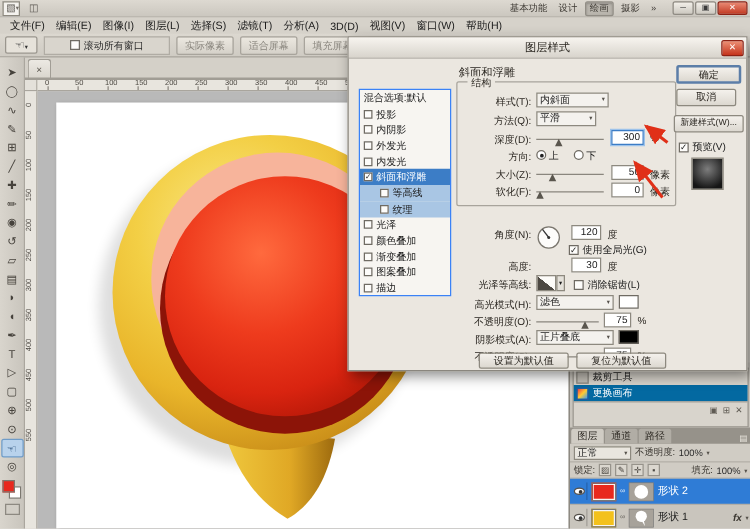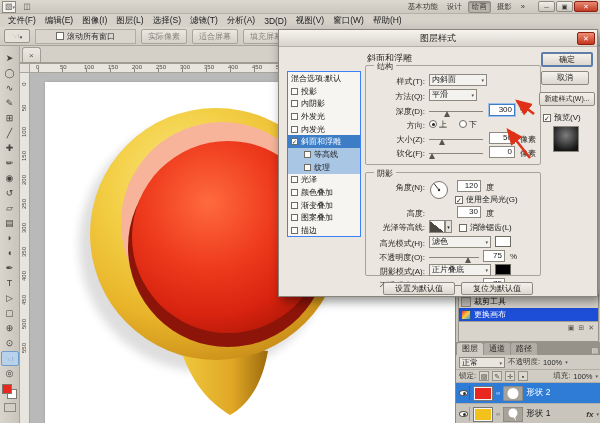--- a/index.html
+++ b/index.html
@@ -54,21 +54,21 @@
   .ruler-left { left:20px; top:73px; width:10px; height:350px; background:#e8e5de; border-right:1px solid #a9a59d; overflow:hidden; }
   .ruler-left .num { position:absolute; left:-6px; width:20px; text-align:center; font-size:6px; color:#4c4842; transform:rotate(-90deg); }
   .viewport { left:30px; top:73px; width:425px; height:350px; background:#b9b9b9; overflow:hidden; }
   .page { position:absolute; left:15px; top:9px; width:410px; height:341px; background:#ffffff; box-shadow:1px 1px 3px rgba(0,0,0,.35); }
 
   
   .dock { left:455px; top:290px; width:145px; height:133px; background:#c9c5bd; border-left:1px solid #8e8a82; }
   .hist { position:absolute; left:2px; top:4px; width:141px; height:48px; background:#d8d4cc; border:1px solid #97938b; }
   .hist-row { height:13px; display:flex; align-items:center; gap:3px; padding:0 2px; }
   .hist-row .hic { width:10px; height:10px; border:1px solid #8b877f; background:#c2beb6; }
-  .hist-row.sel { background:#1d4ed8; color:#fff; }
+  .hist-row.sel { background:#0369a1; color:#fff; }
   .hist-row.sel .hic { background:linear-gradient(135deg,#e34, #fc3 50%, #39f); border-color:#245a9e; }
   .hist-row .hl { font-size:8px; white-space:nowrap; }
   .hist-foot { height:13px; border-top:1px solid #a39f97; display:flex; justify-content:flex-end; align-items:center; gap:4px; padding:0 4px; }
   .hist-foot .fic { font-size:7px; color:#5f5b53; }
   .layers { position:absolute; left:0; top:52px; width:145px; height:58px; background:#d0ccc4; }
   .ltabs { height:13px; background:#96928a; display:flex; align-items:flex-end; gap:1px; padding:1px 1px 0; }
   .ltab { font-size:8px; padding:0 5px; height:12px; line-height:12px; background:#b1ada5; color:#2e2a24; border-radius:2px 2px 0 0; }
   .ltab.active { background:#d0ccc4; }
   .ltab-menu { margin-left:auto; font-size:7px; color:#e8e5de; padding-right:2px; }
   .lrow { display:flex; align-items:center; gap:3px; padding:0 3px; }
@@ -457,23 +457,20 @@
     </span>
   <span class="field" style="left:210px;top:102px">50</span>
   <span class="unit" style="left:241px;top:104px">像素</span>
   <span class="flabel" style="left:88px;top:118px">软化(F):</span>
   <span class="trk" style="left:150px;top:123px;width:54px">
       <span class="thumb" style="left:0%"></span>
     </span>
   <span class="field" style="left:210px;top:116px">0</span>
   <span class="unit" style="left:241px;top:118px">像素</span>
 
-  <div class="grp" style="left:86px;top:142px;width:176px;height:104px">
-    <span class="grp-lbl">阴影</span>
-  </div>
   <span class="flabel" style="left:88px;top:152px">角度(N):</span>
   <svg width="20" height="20" style="position:absolute;left:150px;top:150px">
     <circle cx="10" cy="10" r="8.5" fill="#fdfcfa" stroke="#7b776f"></circle>
     <line x1="10" y1="10" x2="5" y2="3.5" stroke="#333" stroke-width="1"></line>
     <circle cx="10" cy="10" r="1.2" fill="#333"></circle>
   </svg>
   <span class="field" style="left:178px;top:150px;width:24px">120</span>
   <span class="unit" style="left:207px;top:152px">度</span>
   <span class="dcb" style="left:176px;top:164px">
     <span class="cb">✓</span>

